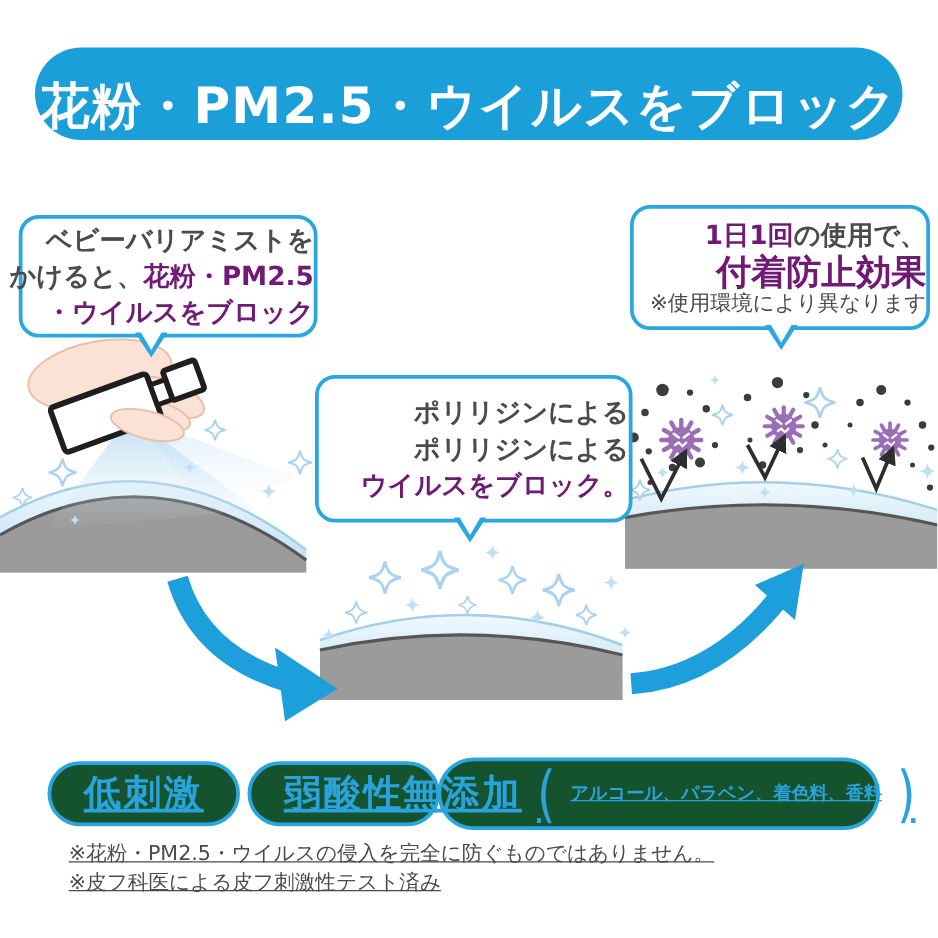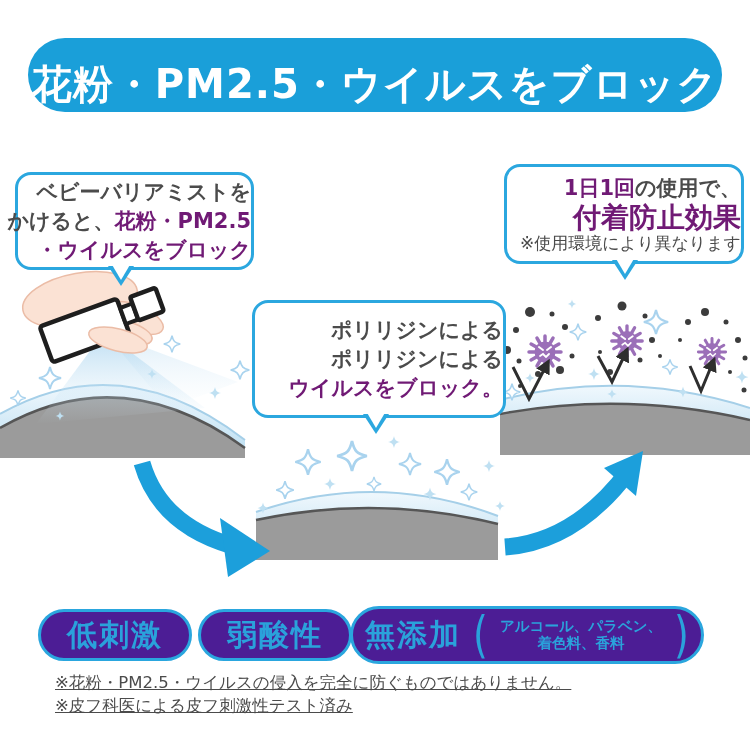--- a/index.html
+++ b/index.html
@@ -31,30 +31,30 @@
   .bline.big{font-size:28px;font-weight:700;}
   .bline.small{font-size:17px;line-height:23px;font-weight:500;}
   .tail-b{position:absolute;bottom:-19px;width:0;height:0;
     border-left:13px solid transparent;border-right:13px solid transparent;
     border-top:20px solid #2BA7DF;}
   .tail-f{position:absolute;bottom:-13px;width:0;height:0;
     border-left:10px solid transparent;border-right:10px solid transparent;
     border-top:17px solid #ffffff;}
   
   .pill{
-    position:absolute;border:3px solid #2AA6DE;border-radius:30px;background:#4c1d95;
-    display:flex;align-items:center;justify-content:center;color:#2AA2DB;
+    position:absolute;border:3px solid #2AA6DE;border-radius:30px;background:#14532d;
+    display:flex;align-items:center;justify-content:center;color:#2AA2DB;text-decoration:underline;
   }
   .pill-text{font-size:30px;font-weight:700;letter-spacing:2px;white-space:nowrap;}
   .pill1{left:38px;top:609px;width:148px;height:46px;}
   .pill2{left:198px;top:609px;width:148px;height:46px;}
   .pill3{left:350px;top:606px;width:348px;height:52px;gap:12px;}
   .paren{display:inline-block;font-size:38px;font-weight:400;line-height:1;
     transform:scaleY(1.3);color:#2AA2DB;}
-  .paren-lines{display:flex;flex-direction:column;text-align:center;}
+  .paren-lines{display:flex;flex-direction:row;text-align:center;}
   .paren-lines span{font-size:14.5px;line-height:17px;font-weight:600;color:#2AA2DB;white-space:nowrap;}
   
   .footnotes{position:absolute;left:55px;top:671px;color:#4B4B4B;text-decoration:underline;}
   .footnotes div{font-size:16.5px;line-height:23px;font-weight:500;white-space:nowrap;}
 </style>
 </head>
 <body>
 
 <div class="stage">
 

